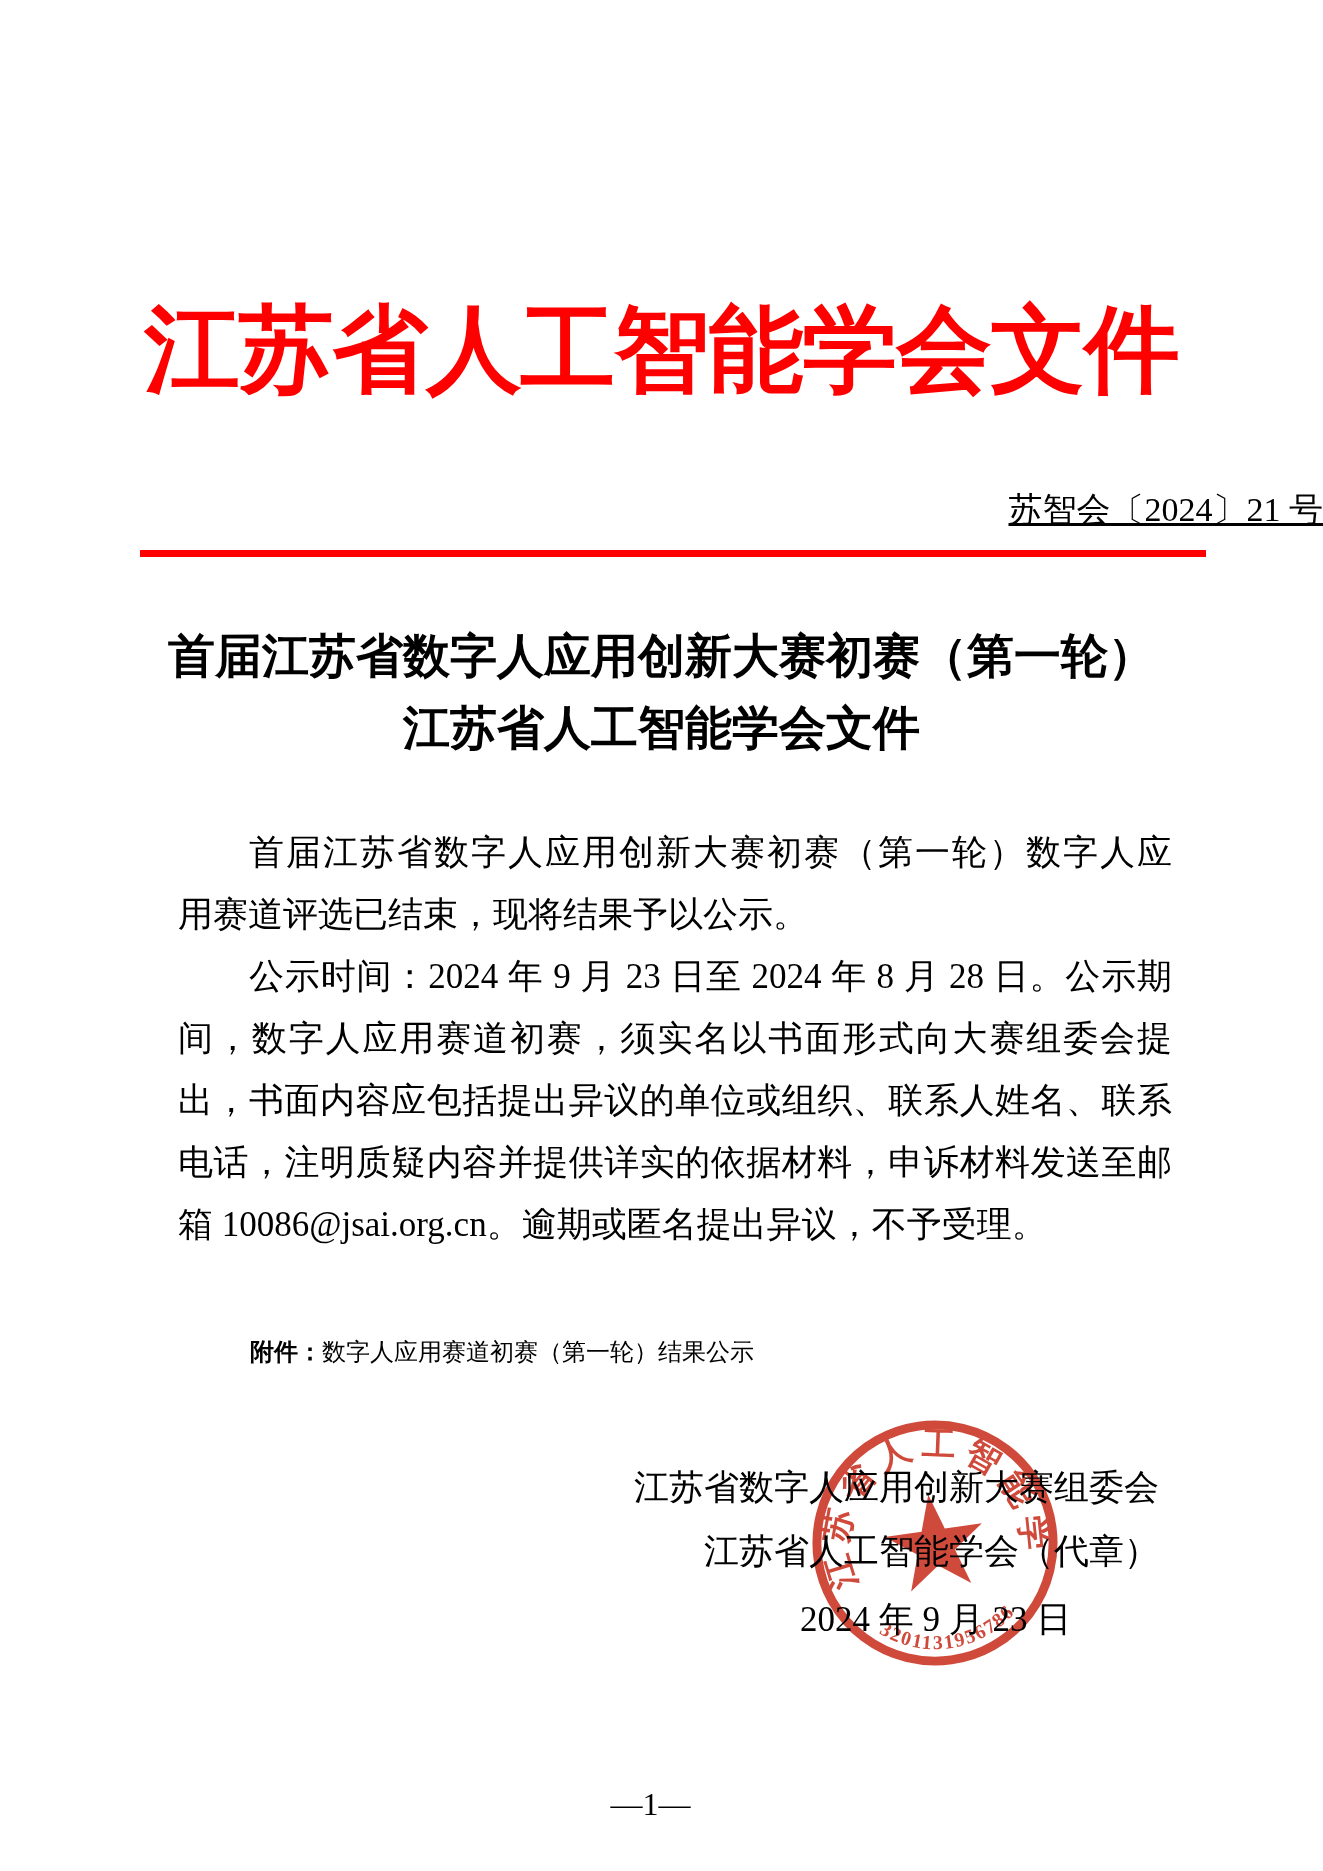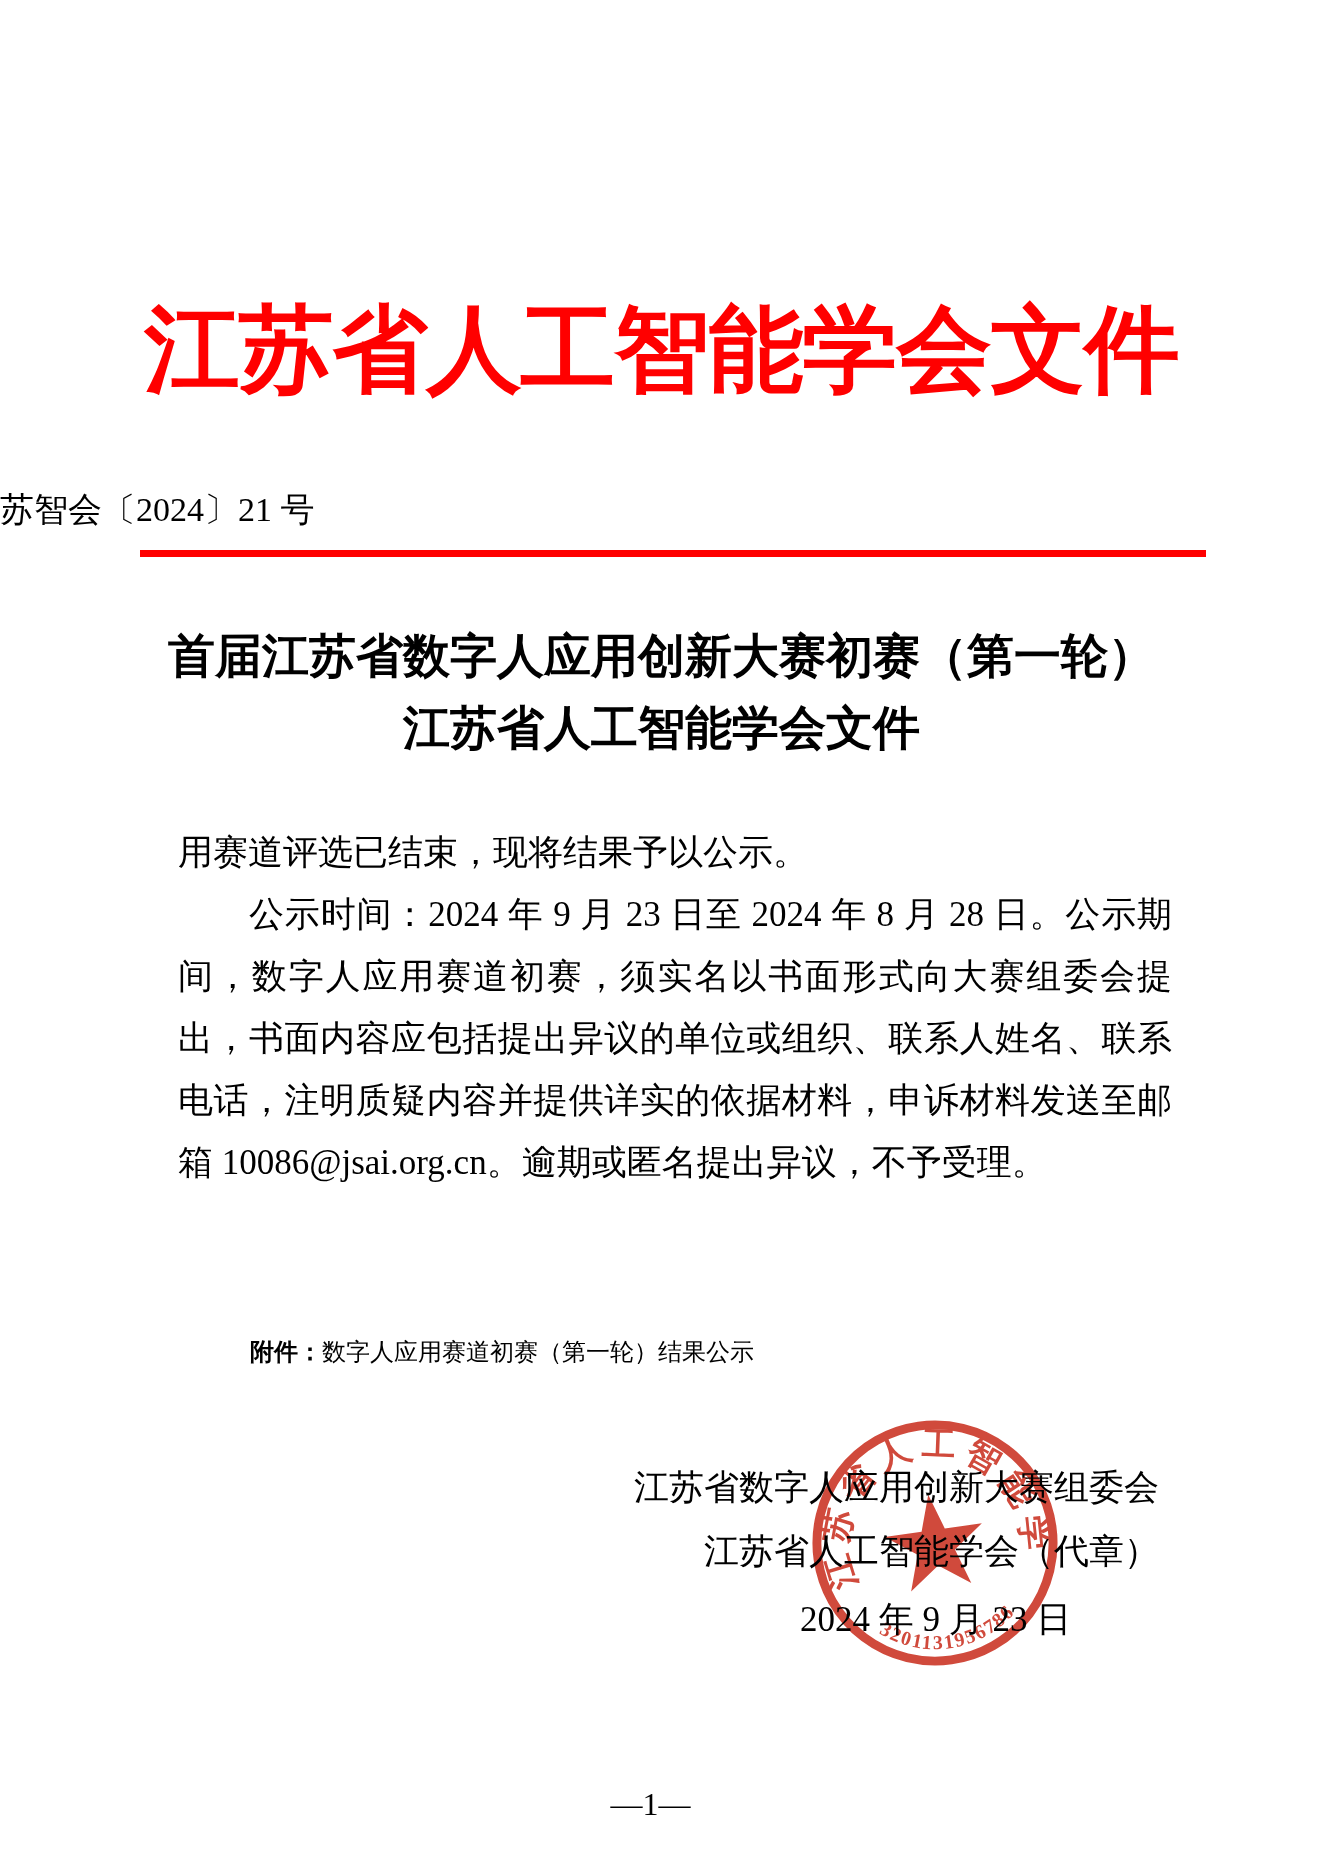--- a/index.html
+++ b/index.html
@@ -20,22 +20,22 @@
   .org-title{
     position:absolute;top:266px;left:0;width:100%;
     text-align:center;
     font-size:95px;line-height:96px;font-weight:bold;
     letter-spacing:-1px;
     color:var(--accent_red);
     white-space:nowrap;
   }
   .doc-number{
     position:absolute;top:452px;left:0;width:100%;
-    text-align:left;
-    font-size:34px;line-height:44px;
+    text-align:right;
+    font-size:34px;line-height:44px;text-decoration:underline;
   }
   .red-line{
     position:absolute;left:140px;top:514px;width:1066px;height:7px;
     background:var(--accent_red);
   }
   .doc-title{
     position:absolute;top:584px;left:0;width:100%;
     text-align:center;
     font-size:47px;line-height:72px;font-weight:bold;
   }
@@ -92,20 +92,21 @@
   <div class="doc-number">苏智会〔2024〕21 号</div>
 
   <div class="red-line"></div>
 
   <div class="doc-title">
     <div>首届江苏省数字人应用创新大赛初赛（第一轮）</div>
     <div>江苏省人工智能学会文件</div>
   </div>
 
   <div class="body-text">
+    <div class="bodyline indent just">首届江苏省数字人应用创新大赛初赛（第一轮）数字人应</div>
     <div class="bodyline">用赛道评选已结束，现将结果予以公示。</div>
     <div class="bodyline indent just">公示时间：2024 年 9 月 23 日至 2024 年 8 月 28 日。公示期</div>
     <div class="bodyline just">间，数字人应用赛道初赛，须实名以书面形式向大赛组委会提</div>
     <div class="bodyline just">出，书面内容应包括提出异议的单位或组织、联系人姓名、联系</div>
     <div class="bodyline just">电话，注明质疑内容并提供详实的依据材料，申诉材料发送至邮</div>
     <div class="bodyline">箱 10086@jsai.org.cn。逾期或匿名提出异议，不予受理。</div>
   </div>
 
   <div class="attachment">
     <span class="label">附件：</span><span>数字人应用赛道初赛（第一轮）结果公示</span>

